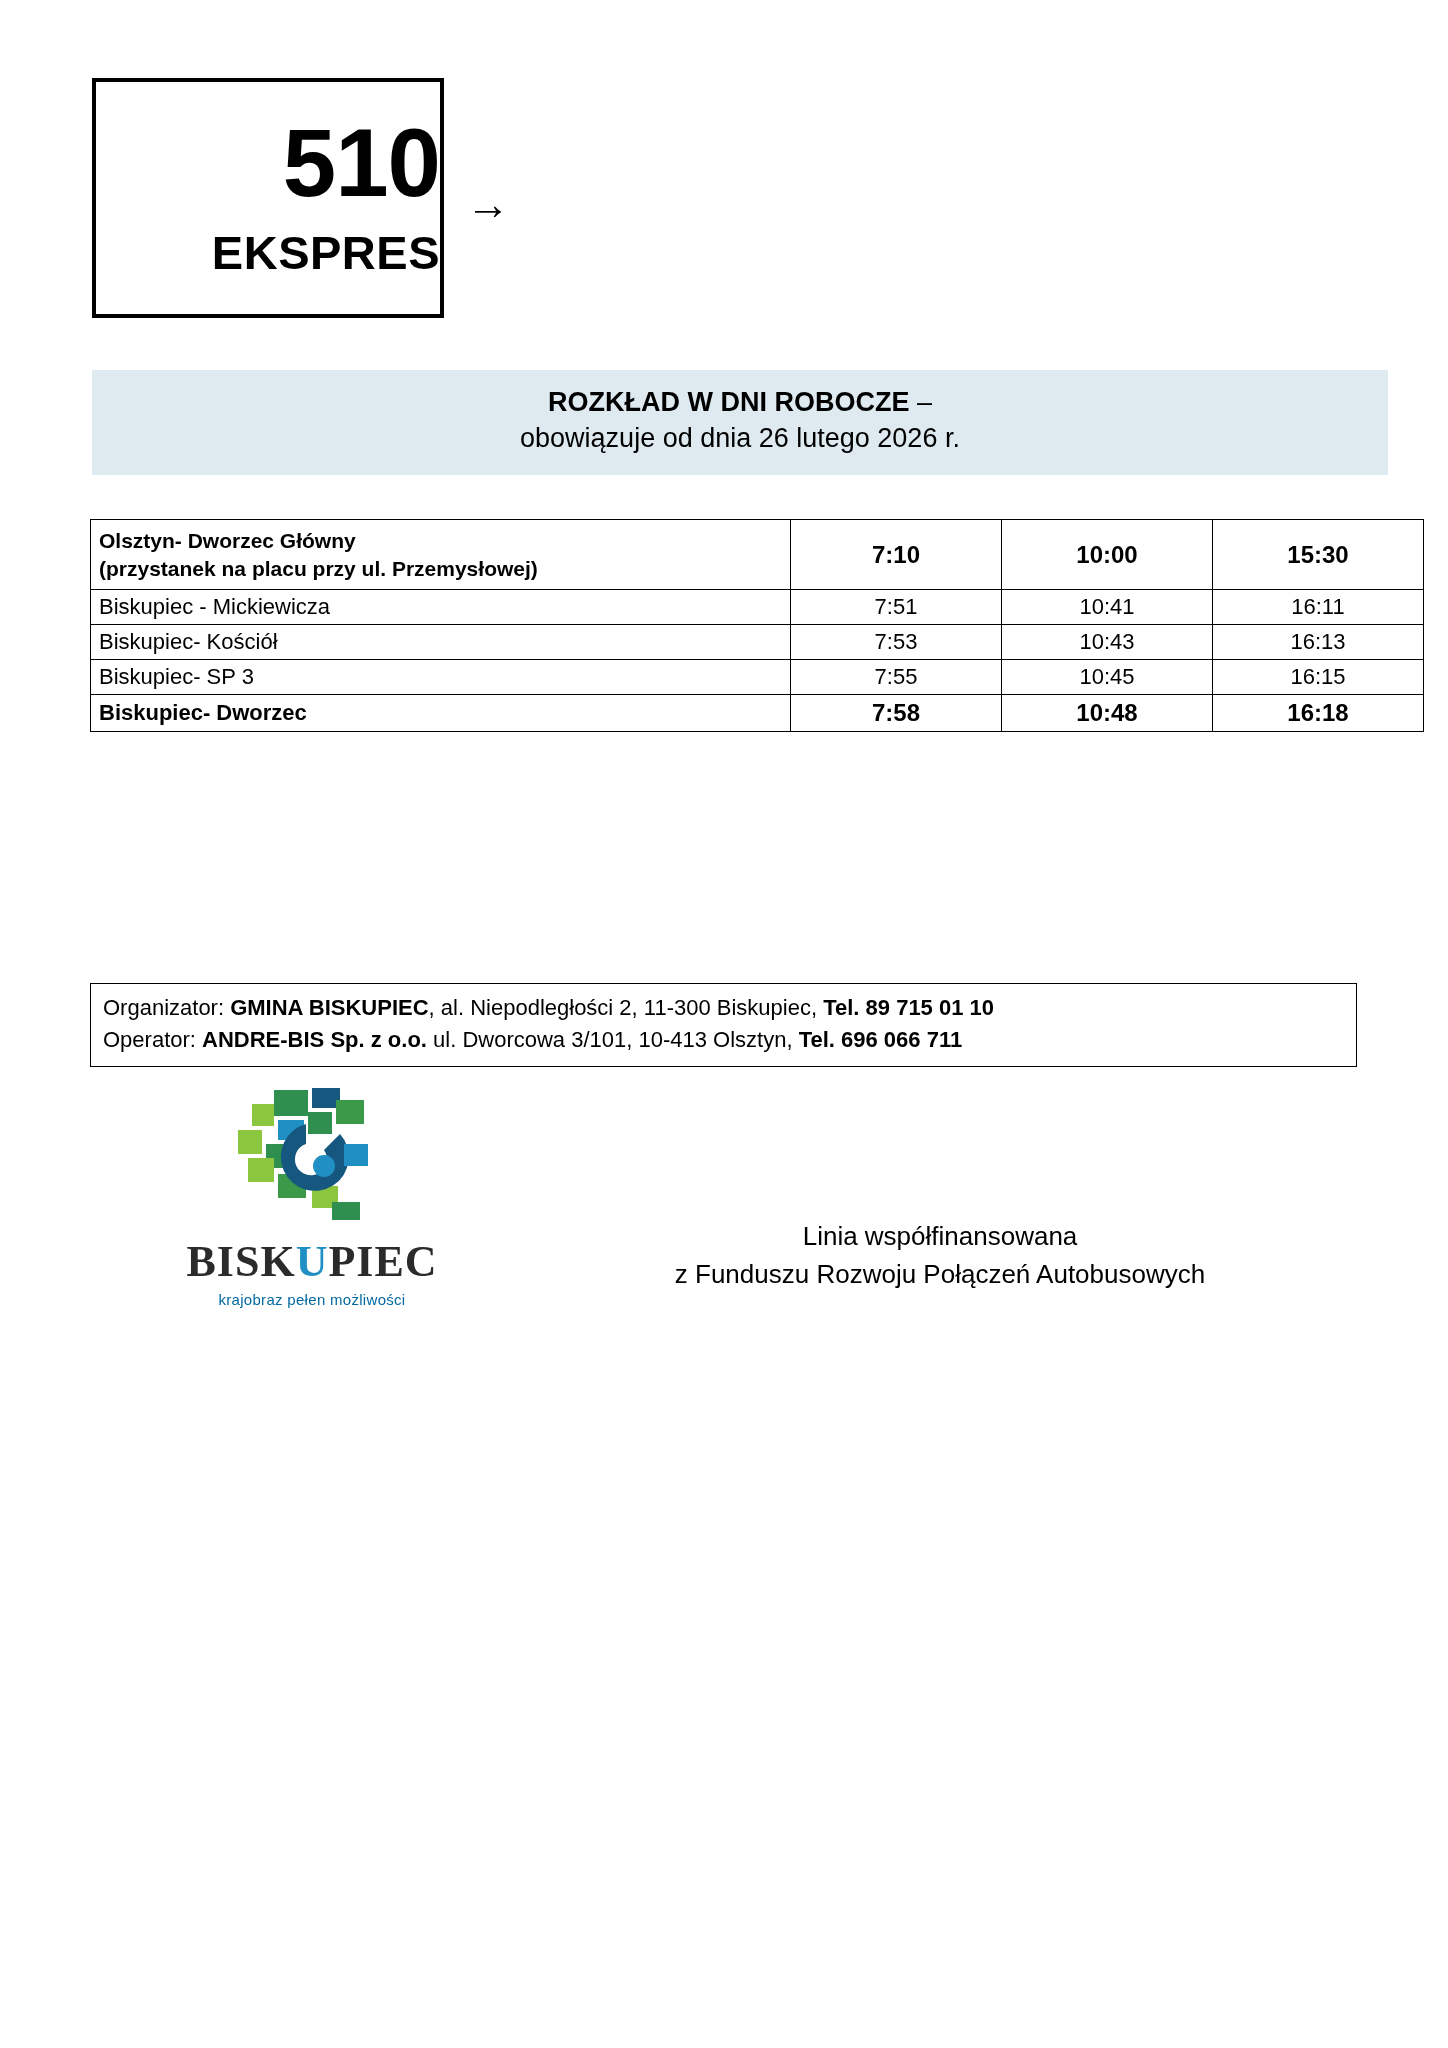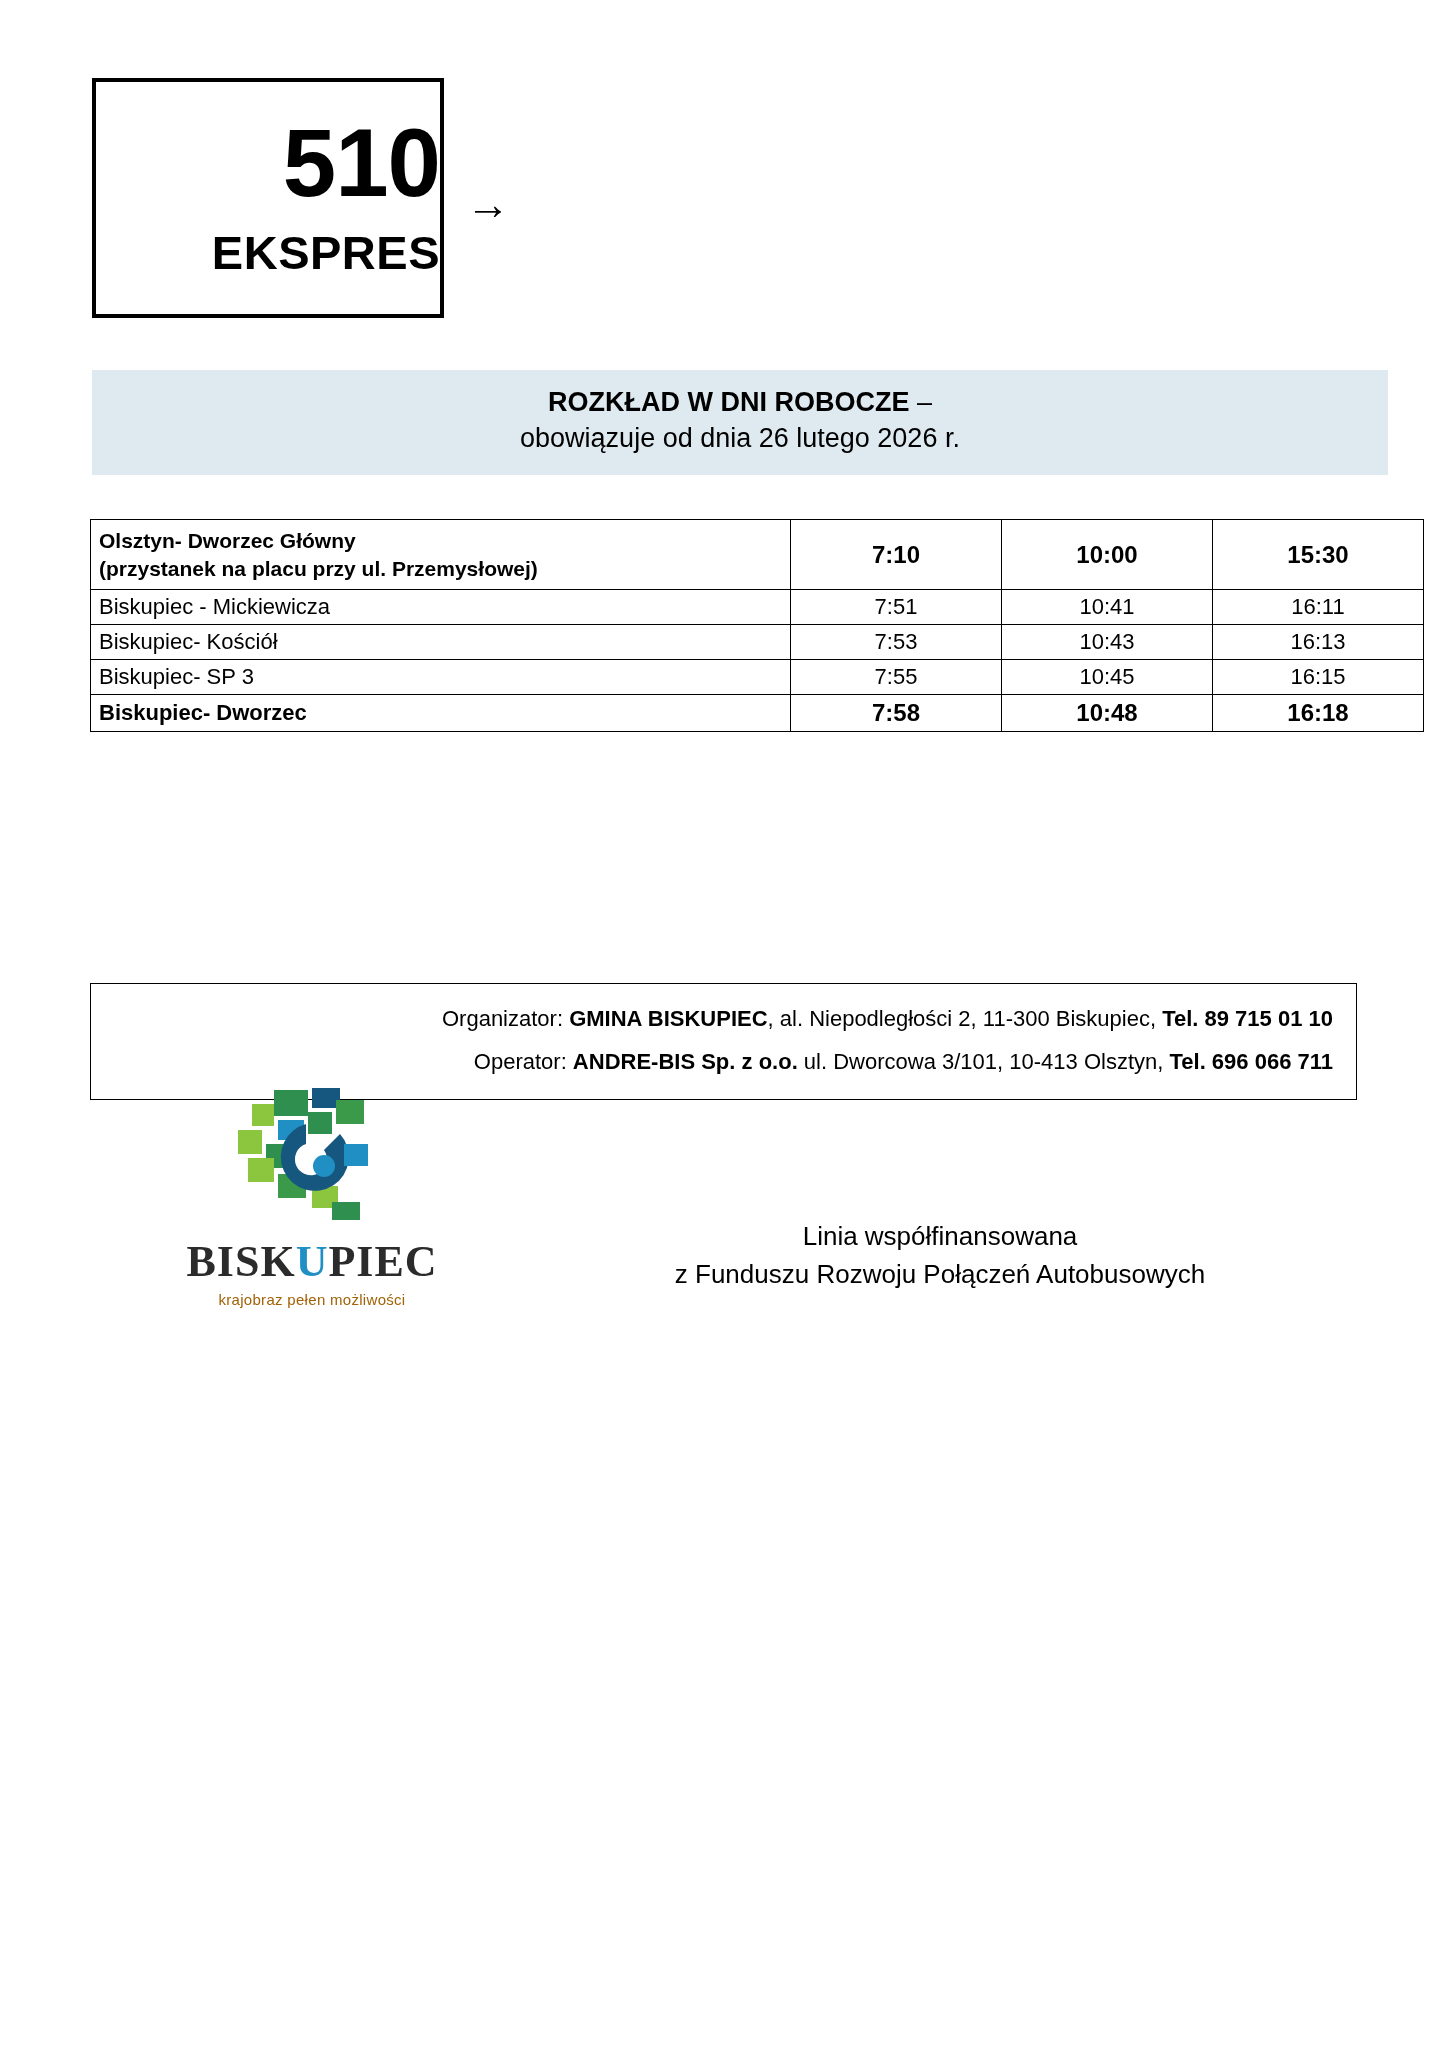--- a/index.html
+++ b/index.html
@@ -120,24 +120,23 @@
   .infobox {
     position: absolute;
     left: 90px;
     top: 983px;
     width: 1267px;
     border: 1px solid #000;
     box-sizing: border-box;
     padding: 8px 12px 10px 12px;
   }
   .infobox p {
-    margin: 11px;
+    margin: 0;
     font-size: 22px;
     line-height: 1.45;
-    text-align: right;
   }
   .infobox b { font-weight: 700; }
 
   
   .logo-block {
     position: absolute;
     left: 152px;
     top: 1082px;
     width: 320px;
     text-align: center;
@@ -152,21 +151,21 @@
     font-size: 44px;
     font-weight: 700;
     letter-spacing: 1px;
     color: #2b2b2b;
     margin-top: 4px;
     font-family: "Liberation Serif", serif;
   }
   .logo-wordmark .u { color: #1f8fc4; }
   .logo-tagline {
     font-size: 15px;
-    color: #a16207;
+    color: #0369a1;
     margin-top: 4px;
     letter-spacing: 0.3px;
   }
 
   
   .funding {
     position: absolute;
     left: 620px;
     top: 1182px;
     width: 640px;

